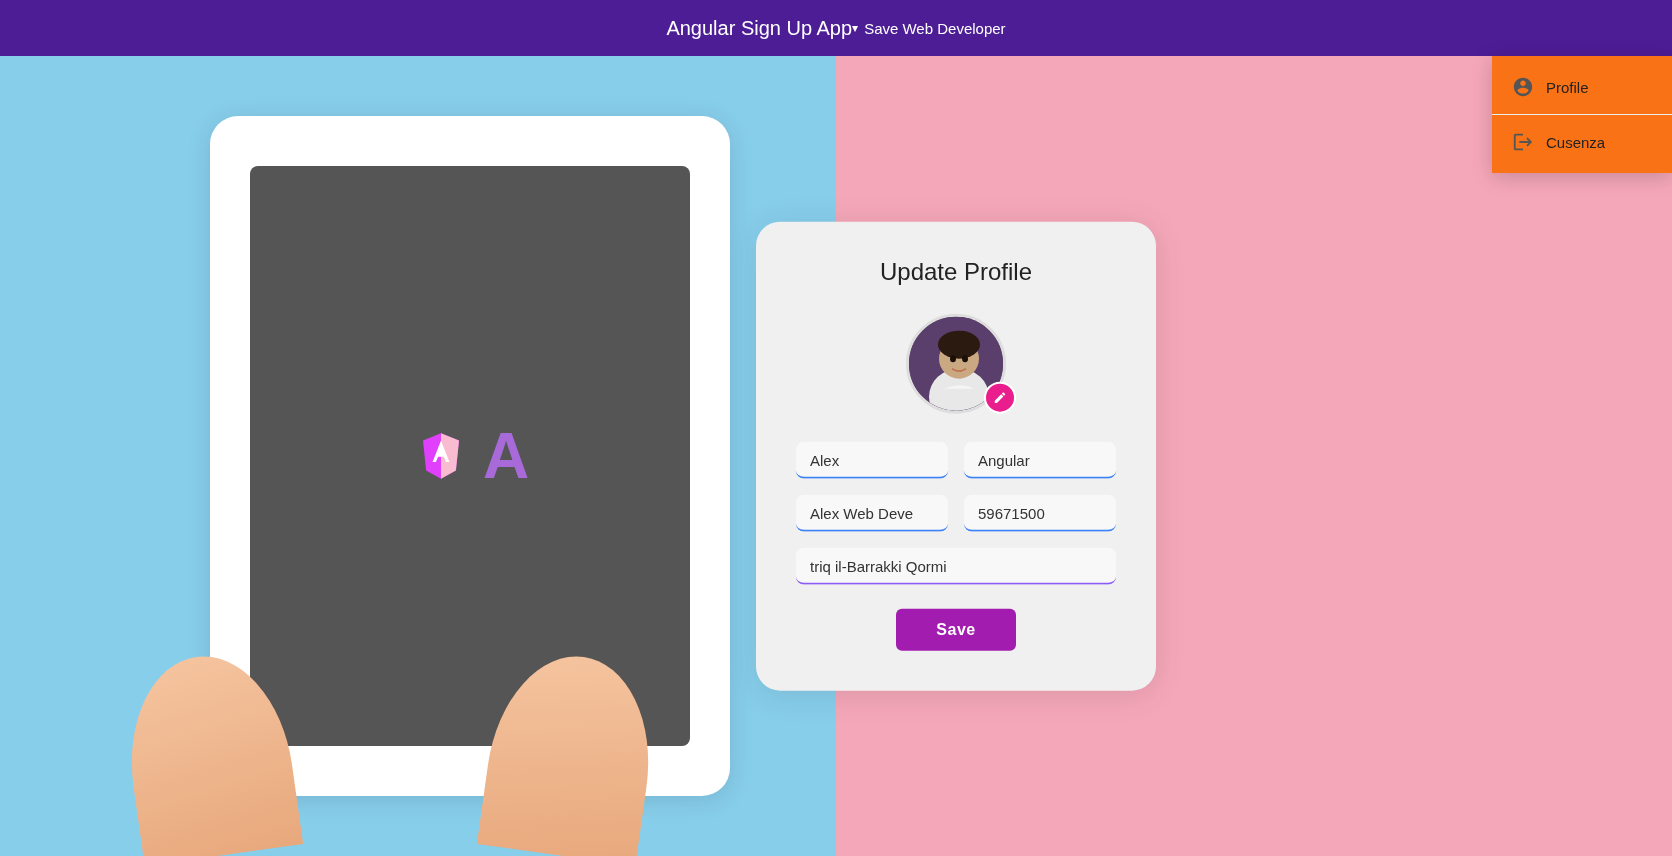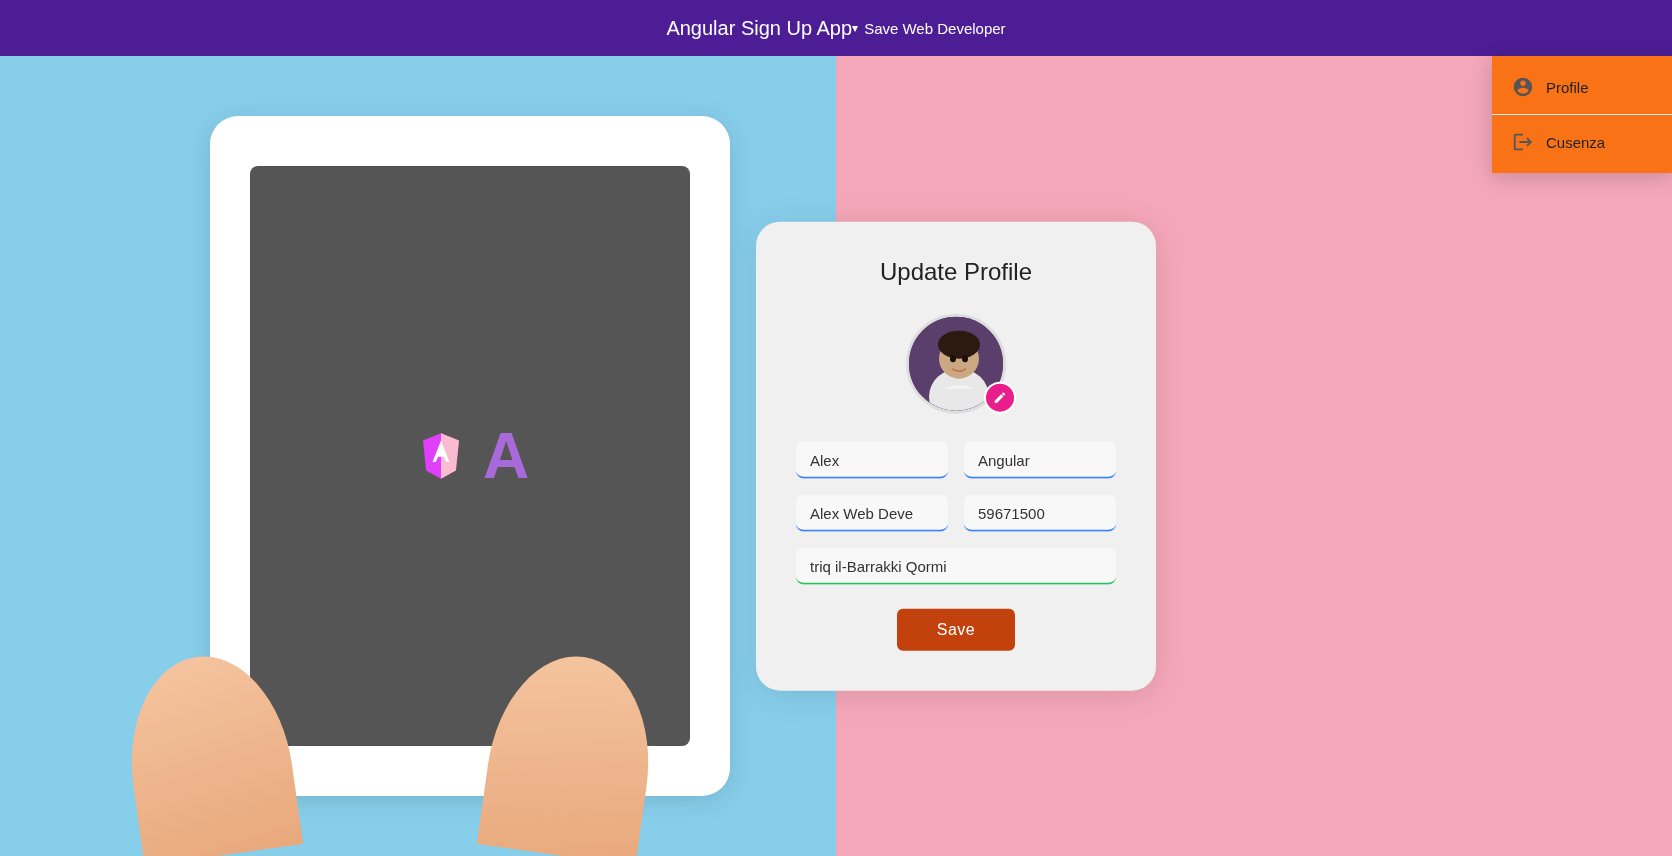--- a/index.html
+++ b/index.html
@@ -191,42 +191,42 @@
       flex: 1;
       background: #f8f8f8;
       border-radius: 8px;
       padding: 10px 14px 8px;
       border-bottom: 2px solid #3b82f6;
     }
     .form-group-full {
       background: #f8f8f8;
       border-radius: 8px;
       padding: 10px 14px 8px;
-      border-bottom: 2px solid #22c55e;
+      border-bottom: 2px solid #8b5cf6;
       margin-bottom: 16px;
       width: 100%;
     }
     .field-value {
       font-size: 15px;
       color: #333;
       display: block;
     }
     .save-row {
       display: flex;
       justify-content: center;
       margin-top: 24px;
     }
     .save-btn {
-      background: #c2410c;
+      background: #a21caf;
       color: white;
       border: none;
       border-radius: 6px;
       padding: 12px 40px;
       font-size: 16px;
-      font-weight: 400;
+      font-weight: 700;
       cursor: pointer;
       letter-spacing: 0.5px;
     }
   </style>
 </head>
 <body>
 
 <nav class="navbar">
   <span class="navbar-title">Angular Sign Up App</span>
   <div class="navbar-user">

